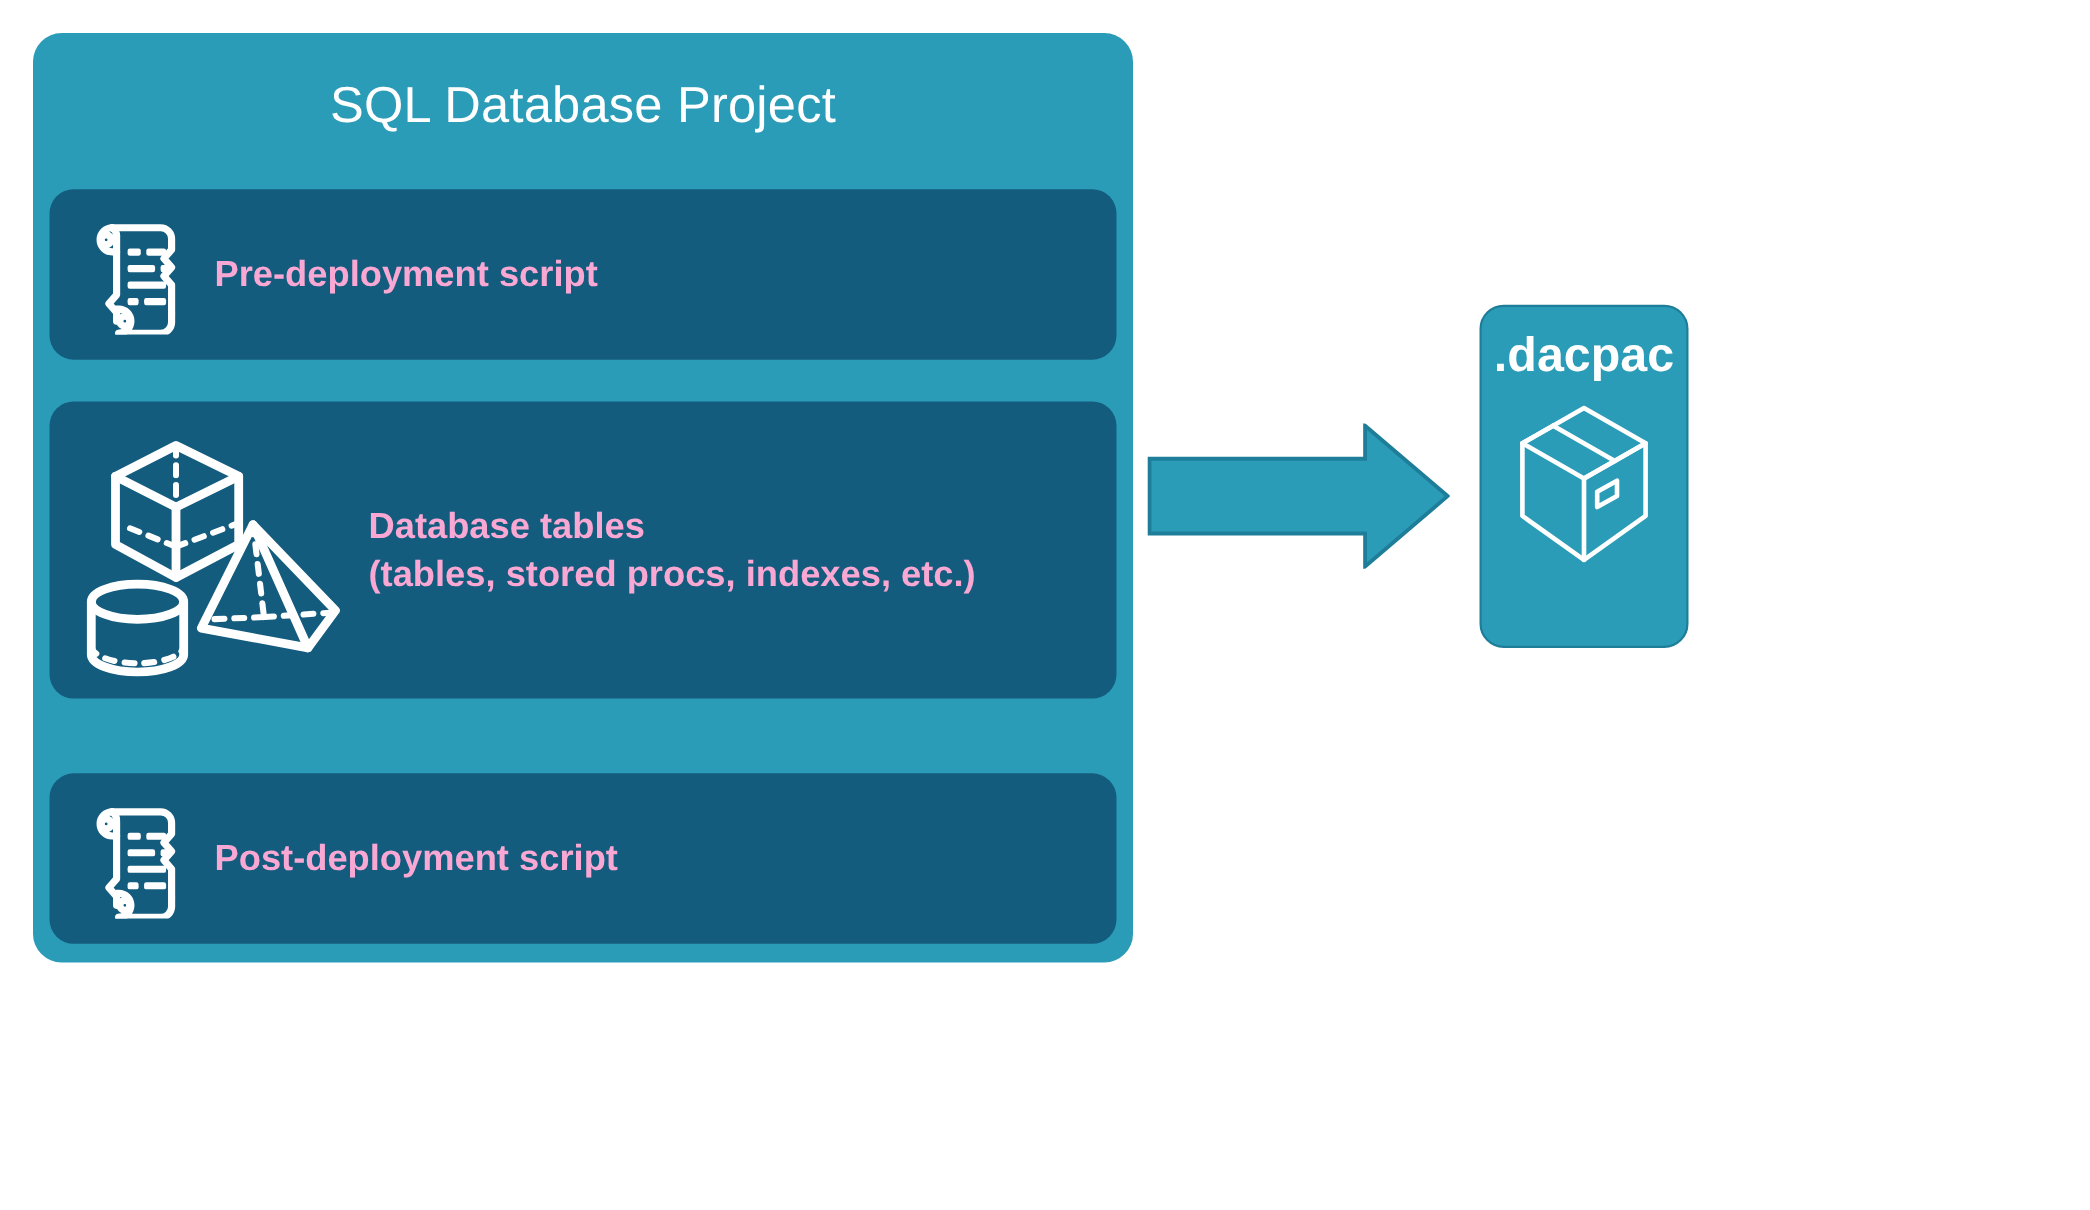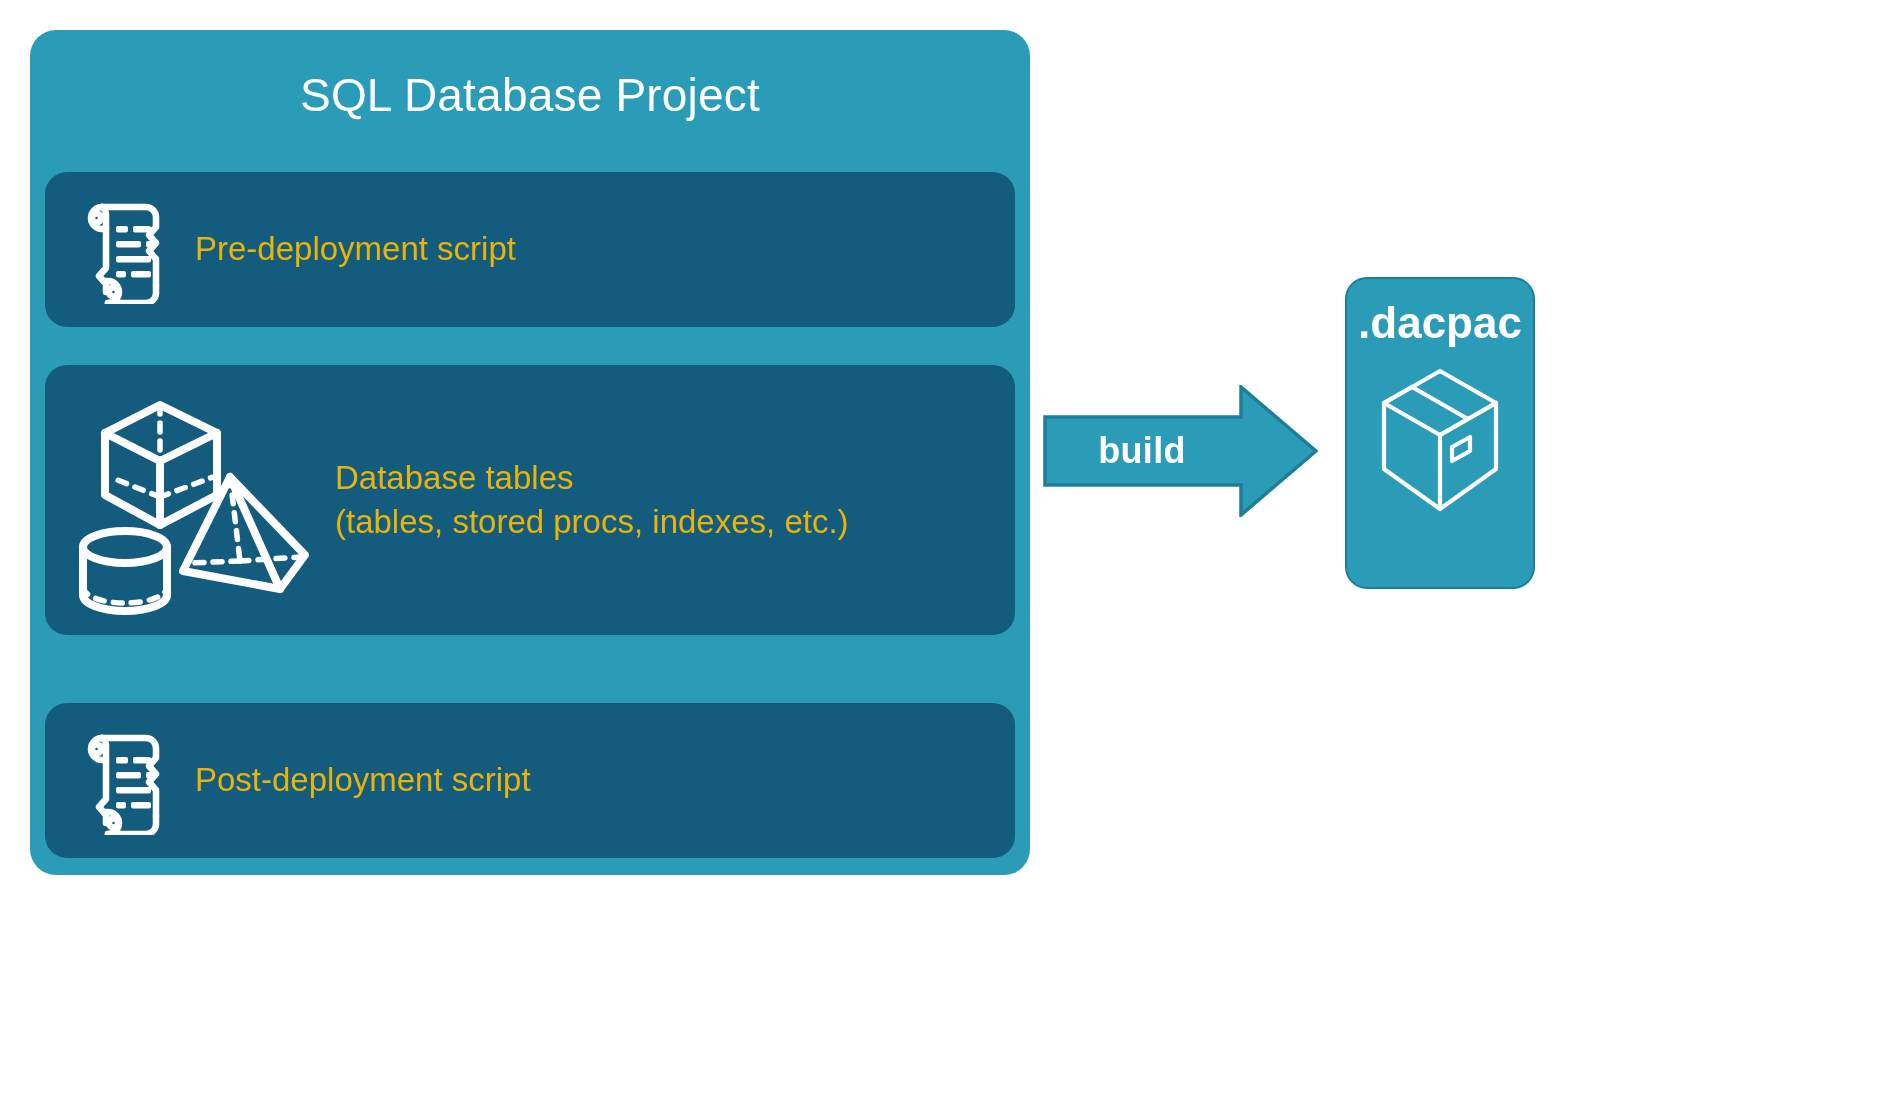--- a/index.html
+++ b/index.html
@@ -49,23 +49,23 @@
 
   .panel-icon{
     flex:0 0 auto;
     width:150px;
     display:flex;
     align-items:center;
     justify-content:center;
   }
   .panel.objs .panel-icon{width:290px;}
   .panel-label{
-    color:#eab308;
+    color:#f9a8d4;
     font-size:33px;
-    font-weight:400;
+    font-weight:700;
     line-height:1.34;
     white-space:pre-line;
   }
   .panel.objs .panel-label{font-size:33px;}
 
   
   .build-arrow{
     position:absolute;
     left:1043px; top:385px;
     width:275px; height:132px;
@@ -214,21 +214,20 @@
       </div>
       <div class="panel-label">Post-deployment script</div>
     </div>
 
   </div>
 
   <div class="build-arrow">
     <svg width="275" height="132" viewBox="0 0 275 132" aria-hidden="true">
       <path d="M2 32 H198 V2 L273 66 L198 130 V100 H2 Z" fill="#2B9CB8" stroke="#1E7E99" stroke-width="3.5" stroke-linejoin="miter"></path>
     </svg>
-    <div class="lbl">build</div>
   </div>
 
   <div class="dacpac-card">
     <div class="dacpac-title">.dacpac</div>
     <div class="dacpac-icon">
       <svg width="132" height="166" viewBox="0 0 132 166" aria-hidden="true">
         <g fill="none" stroke="#ffffff" stroke-width="4.2" stroke-linejoin="round" stroke-linecap="round">
 
           <path d="M10 46 L66 14 L122 46 L122 112 L66 152 L10 112 Z"></path>
 

